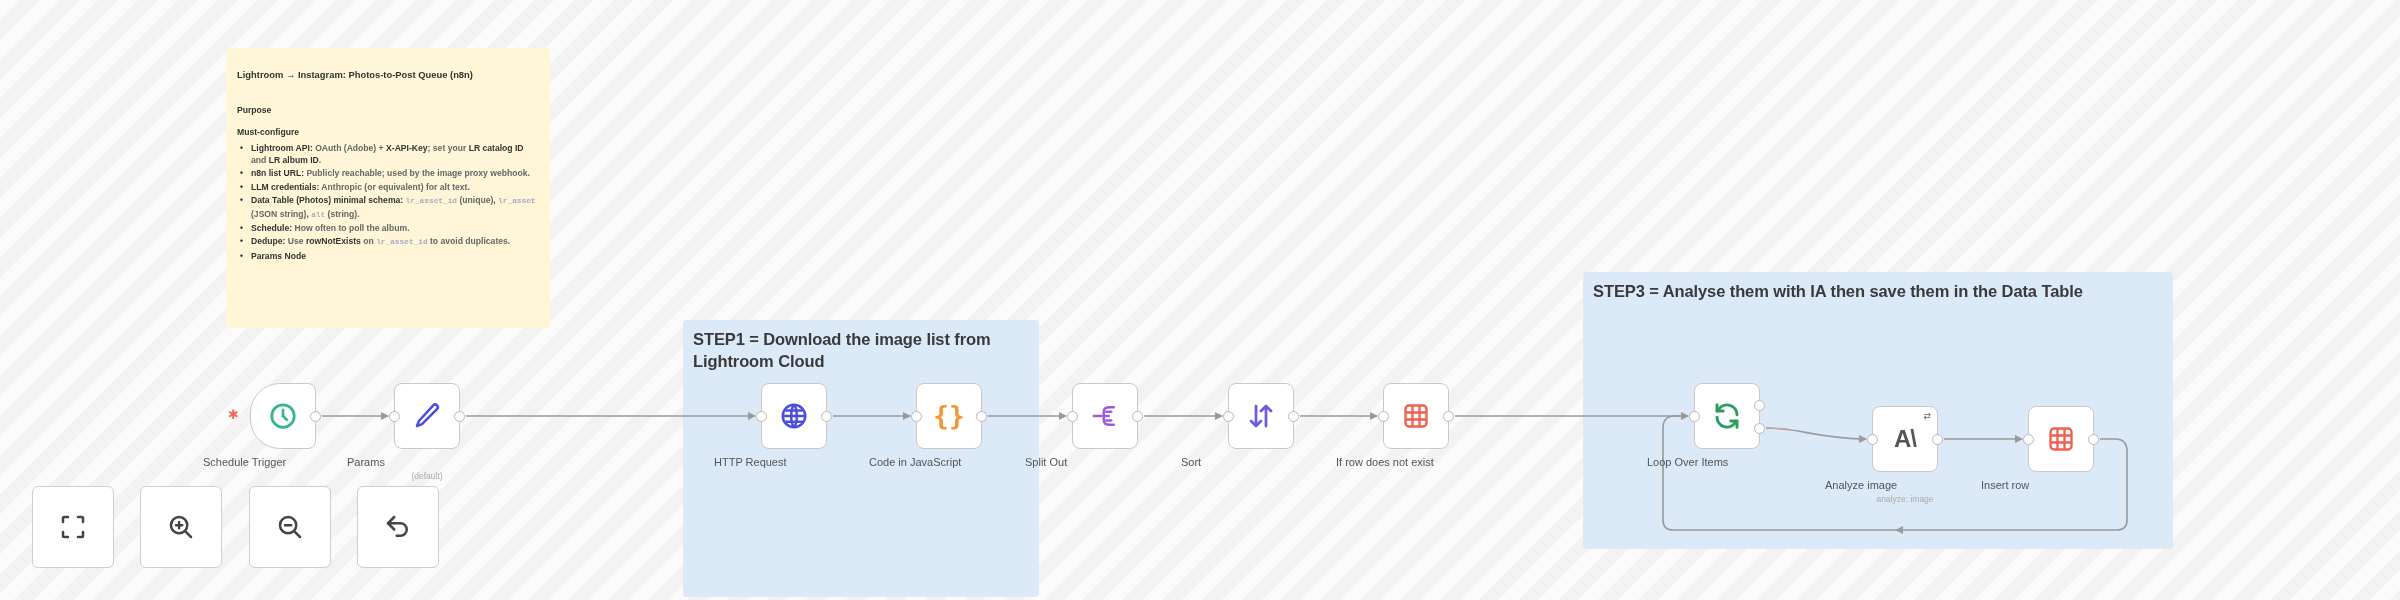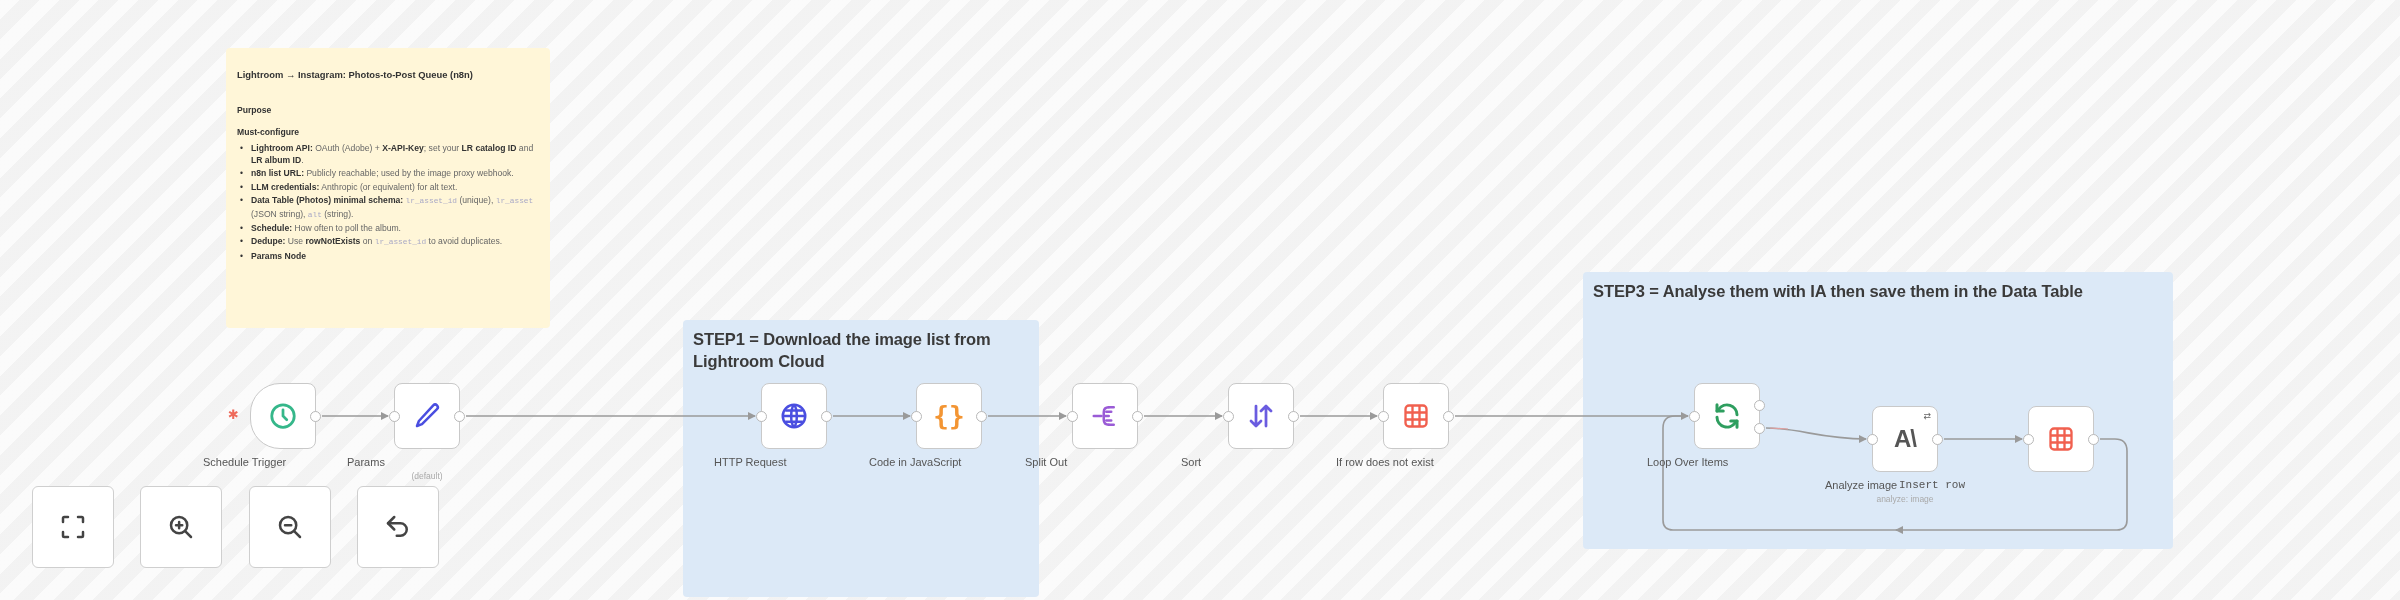--- a/index.html
+++ b/index.html
@@ -18,21 +18,21 @@
     position: absolute; left: 226px; top: 48px; width: 324px; height: 280px;
     background: #fff6d8; border-radius: 4px; padding: 18px 11px;
     color: #555; font-size: 8.6px; line-height: 1.45;
   }
   .sticky h1 { font-size: 9.4px; font-weight: 700; color: #333; margin-bottom: 22px; margin-top: 2px; }
   .sticky h2 { font-size: 8.6px; font-weight: 700; color: #333; }
   .sticky .sec { margin-bottom: 10px; }
   .sticky p { color: #666; }
   .sticky b { color: #333; }
   .sticky ul { list-style: none; margin-top: 3px; }
-  .sticky li { position: relative; padding-left: 14px; margin-bottom: 1px; color: #666; }
+  .sticky li { position: relative; padding-left: 14px; margin-bottom: 1px; color: #666; font-weight: bold; }
   .sticky li::before { content: "•"; position: absolute; left: 3px; color: #333; }
   .sticky code { font-family: "Liberation Mono", monospace; font-size: 7.8px; color: #a9a9c6; }
 
   
   .group {
     position: absolute; top: 272px; height: 277px;
     background: #dce9f7; border-radius: 4px;
   }
   .group-title {
     position: absolute; left: 10px; top: 9px; right: 10px;
@@ -239,21 +239,21 @@
   <div class="node" style="left:2028px; top:406px;">
     <span class="handle in"></span>
     <span class="icon">
       <svg width="28" height="28" viewBox="0 0 24 24" fill="none" stroke="#f1604f" stroke-width="2">
           <rect x="3" y="3" width="18" height="18" rx="3"></rect>
           <path d="M3 9h18M3 15h18M9 3v18M15 3v18"></path>
         </svg>
     </span>
     <span class="handle out"></span>
   </div>
-  <div class="node-label" style="left:1899px; top:479px;font-family:Liberation Mono, monospace;">Insert row</div>
+  <div class="node-label" style="left:1981px; top:479px;">Insert row</div>
 
   <div class="ctrl" style="left:32px;">
     <svg width="30" height="30" viewBox="0 0 24 24" fill="none" stroke="#444" stroke-width="2" stroke-linecap="round">
         <path d="M4 8V5a1 1 0 0 1 1-1h3M16 4h3a1 1 0 0 1 1 1v3M20 16v3a1 1 0 0 1-1 1h-3M8 20H5a1 1 0 0 1-1-1v-3"></path>
       </svg>
   </div>
   <div class="ctrl" style="left:140px;">
     <svg width="30" height="30" viewBox="0 0 24 24" fill="none" stroke="#444" stroke-width="2" stroke-linecap="round">
         <circle cx="10.5" cy="10.5" r="6.5"></circle>
         <path d="M15.5 15.5L20 20M10.5 8v5M8 10.5h5"></path>

